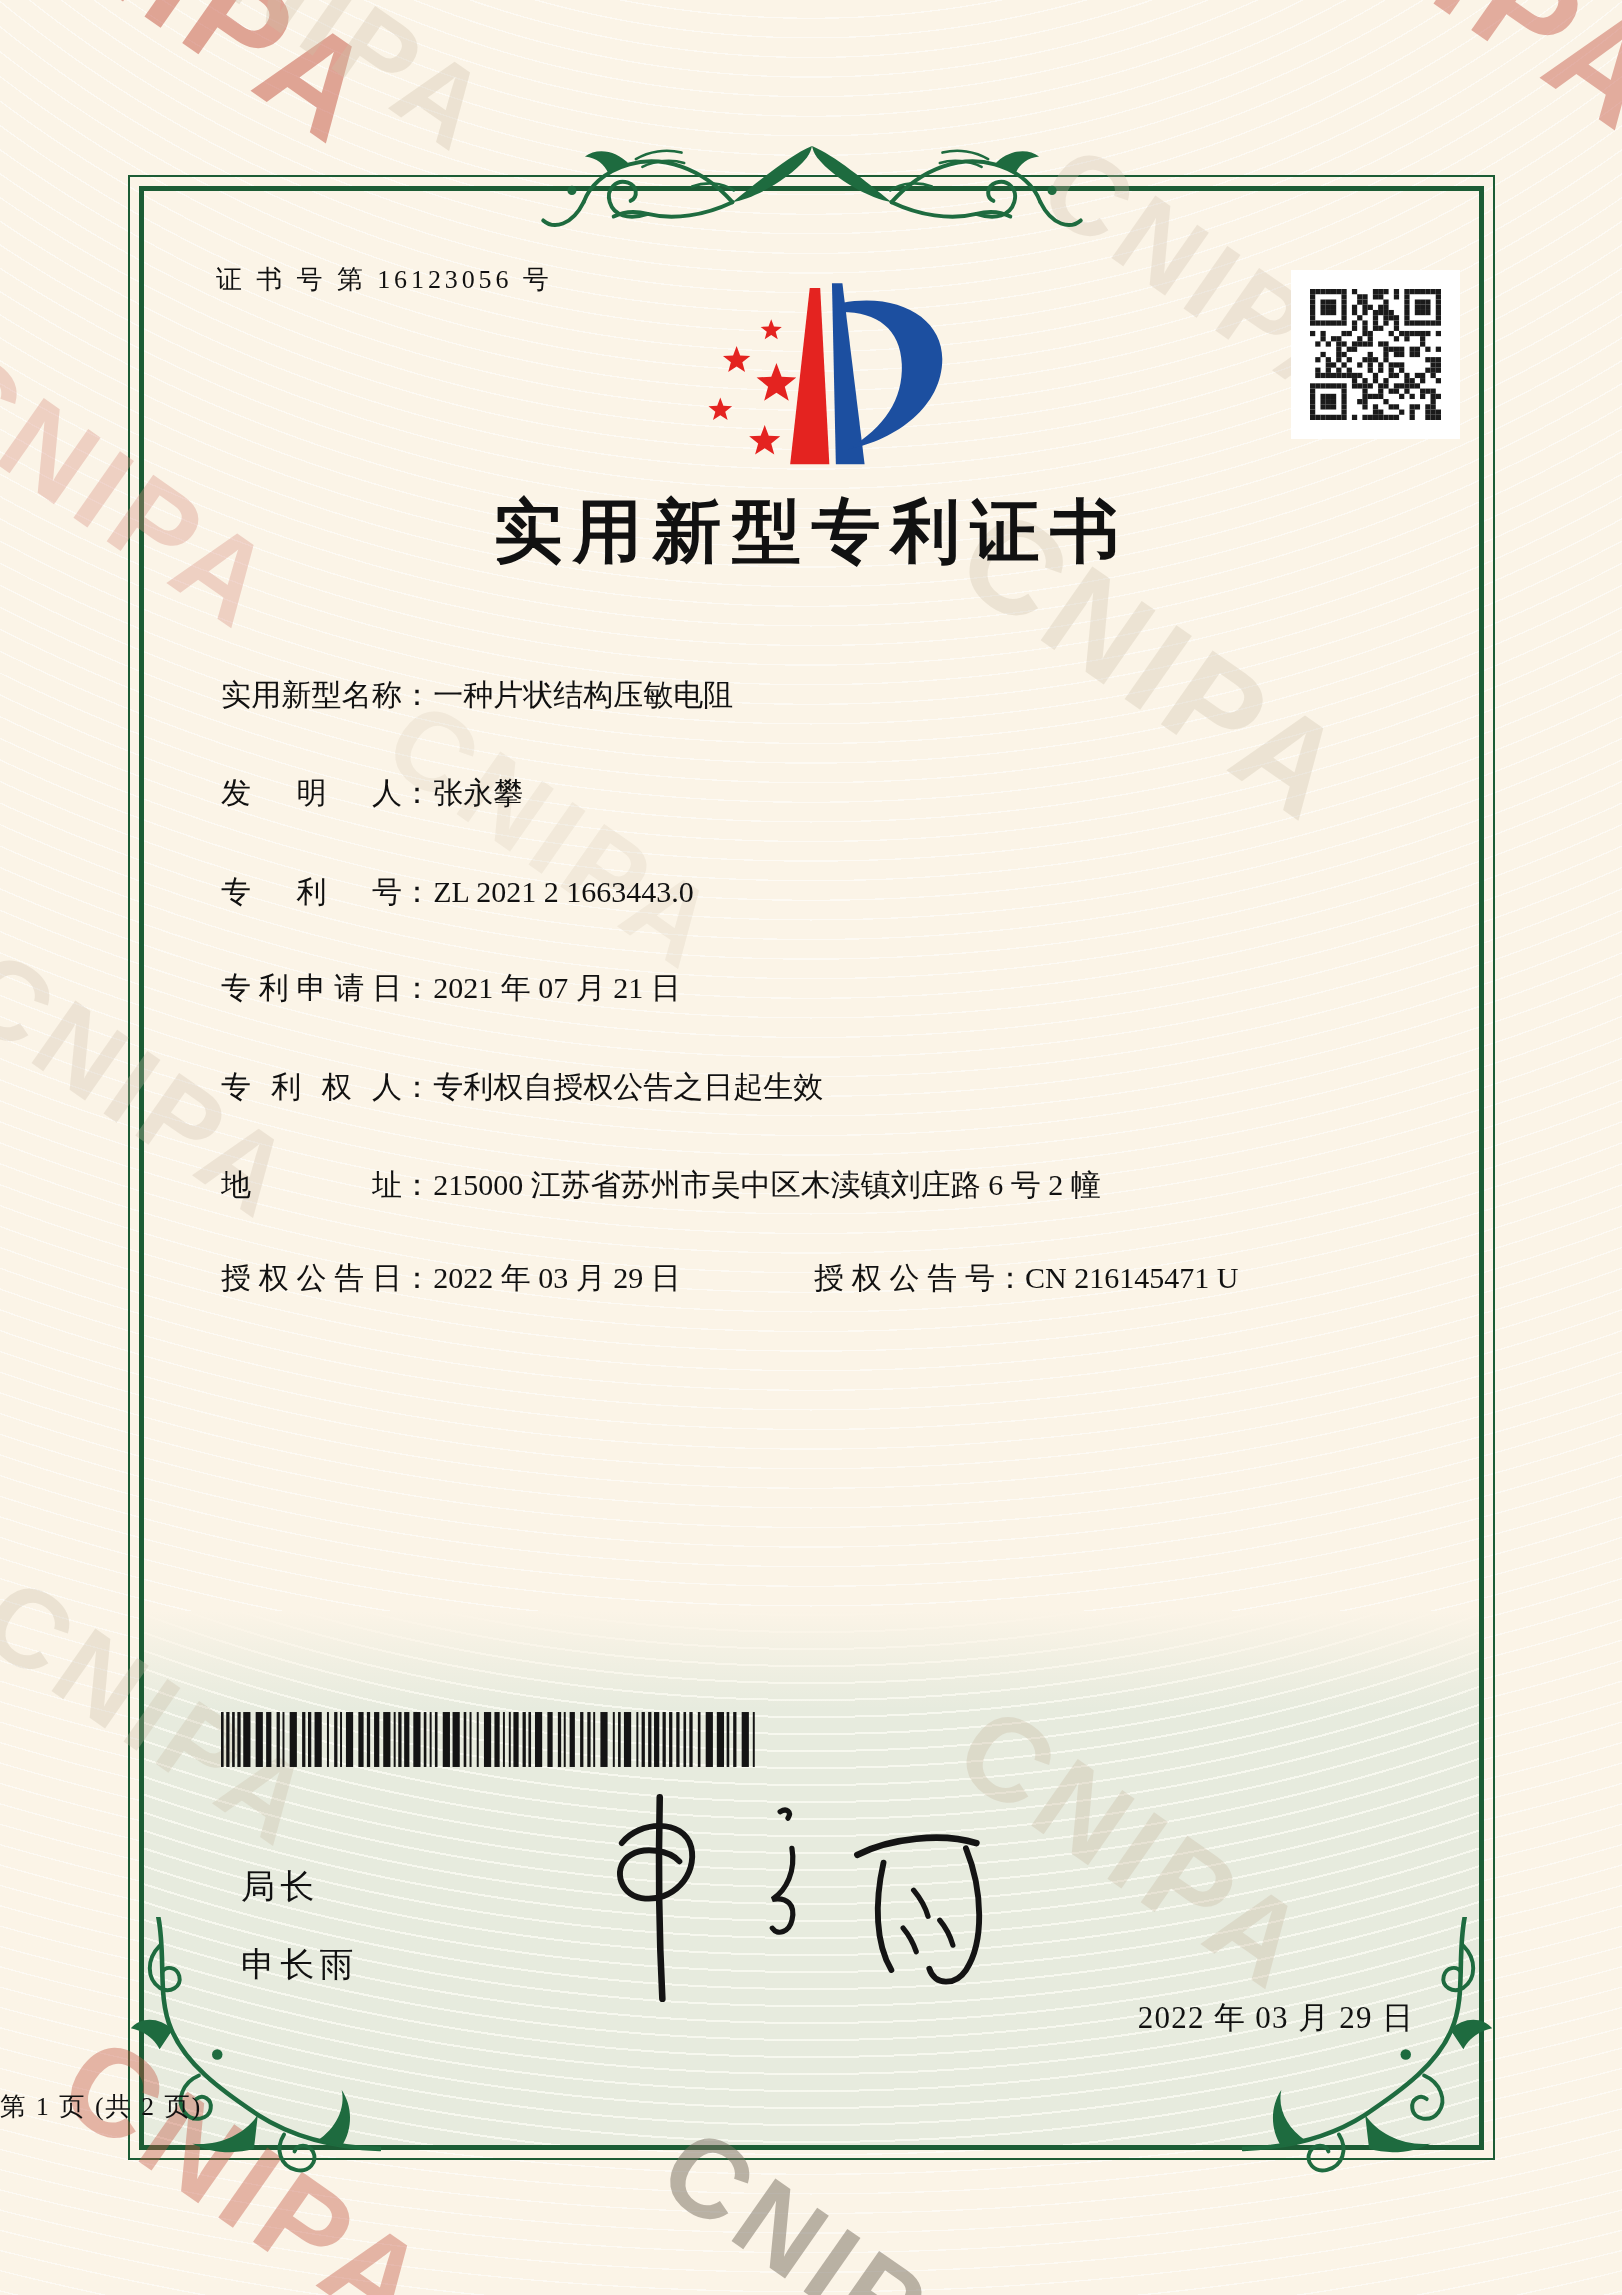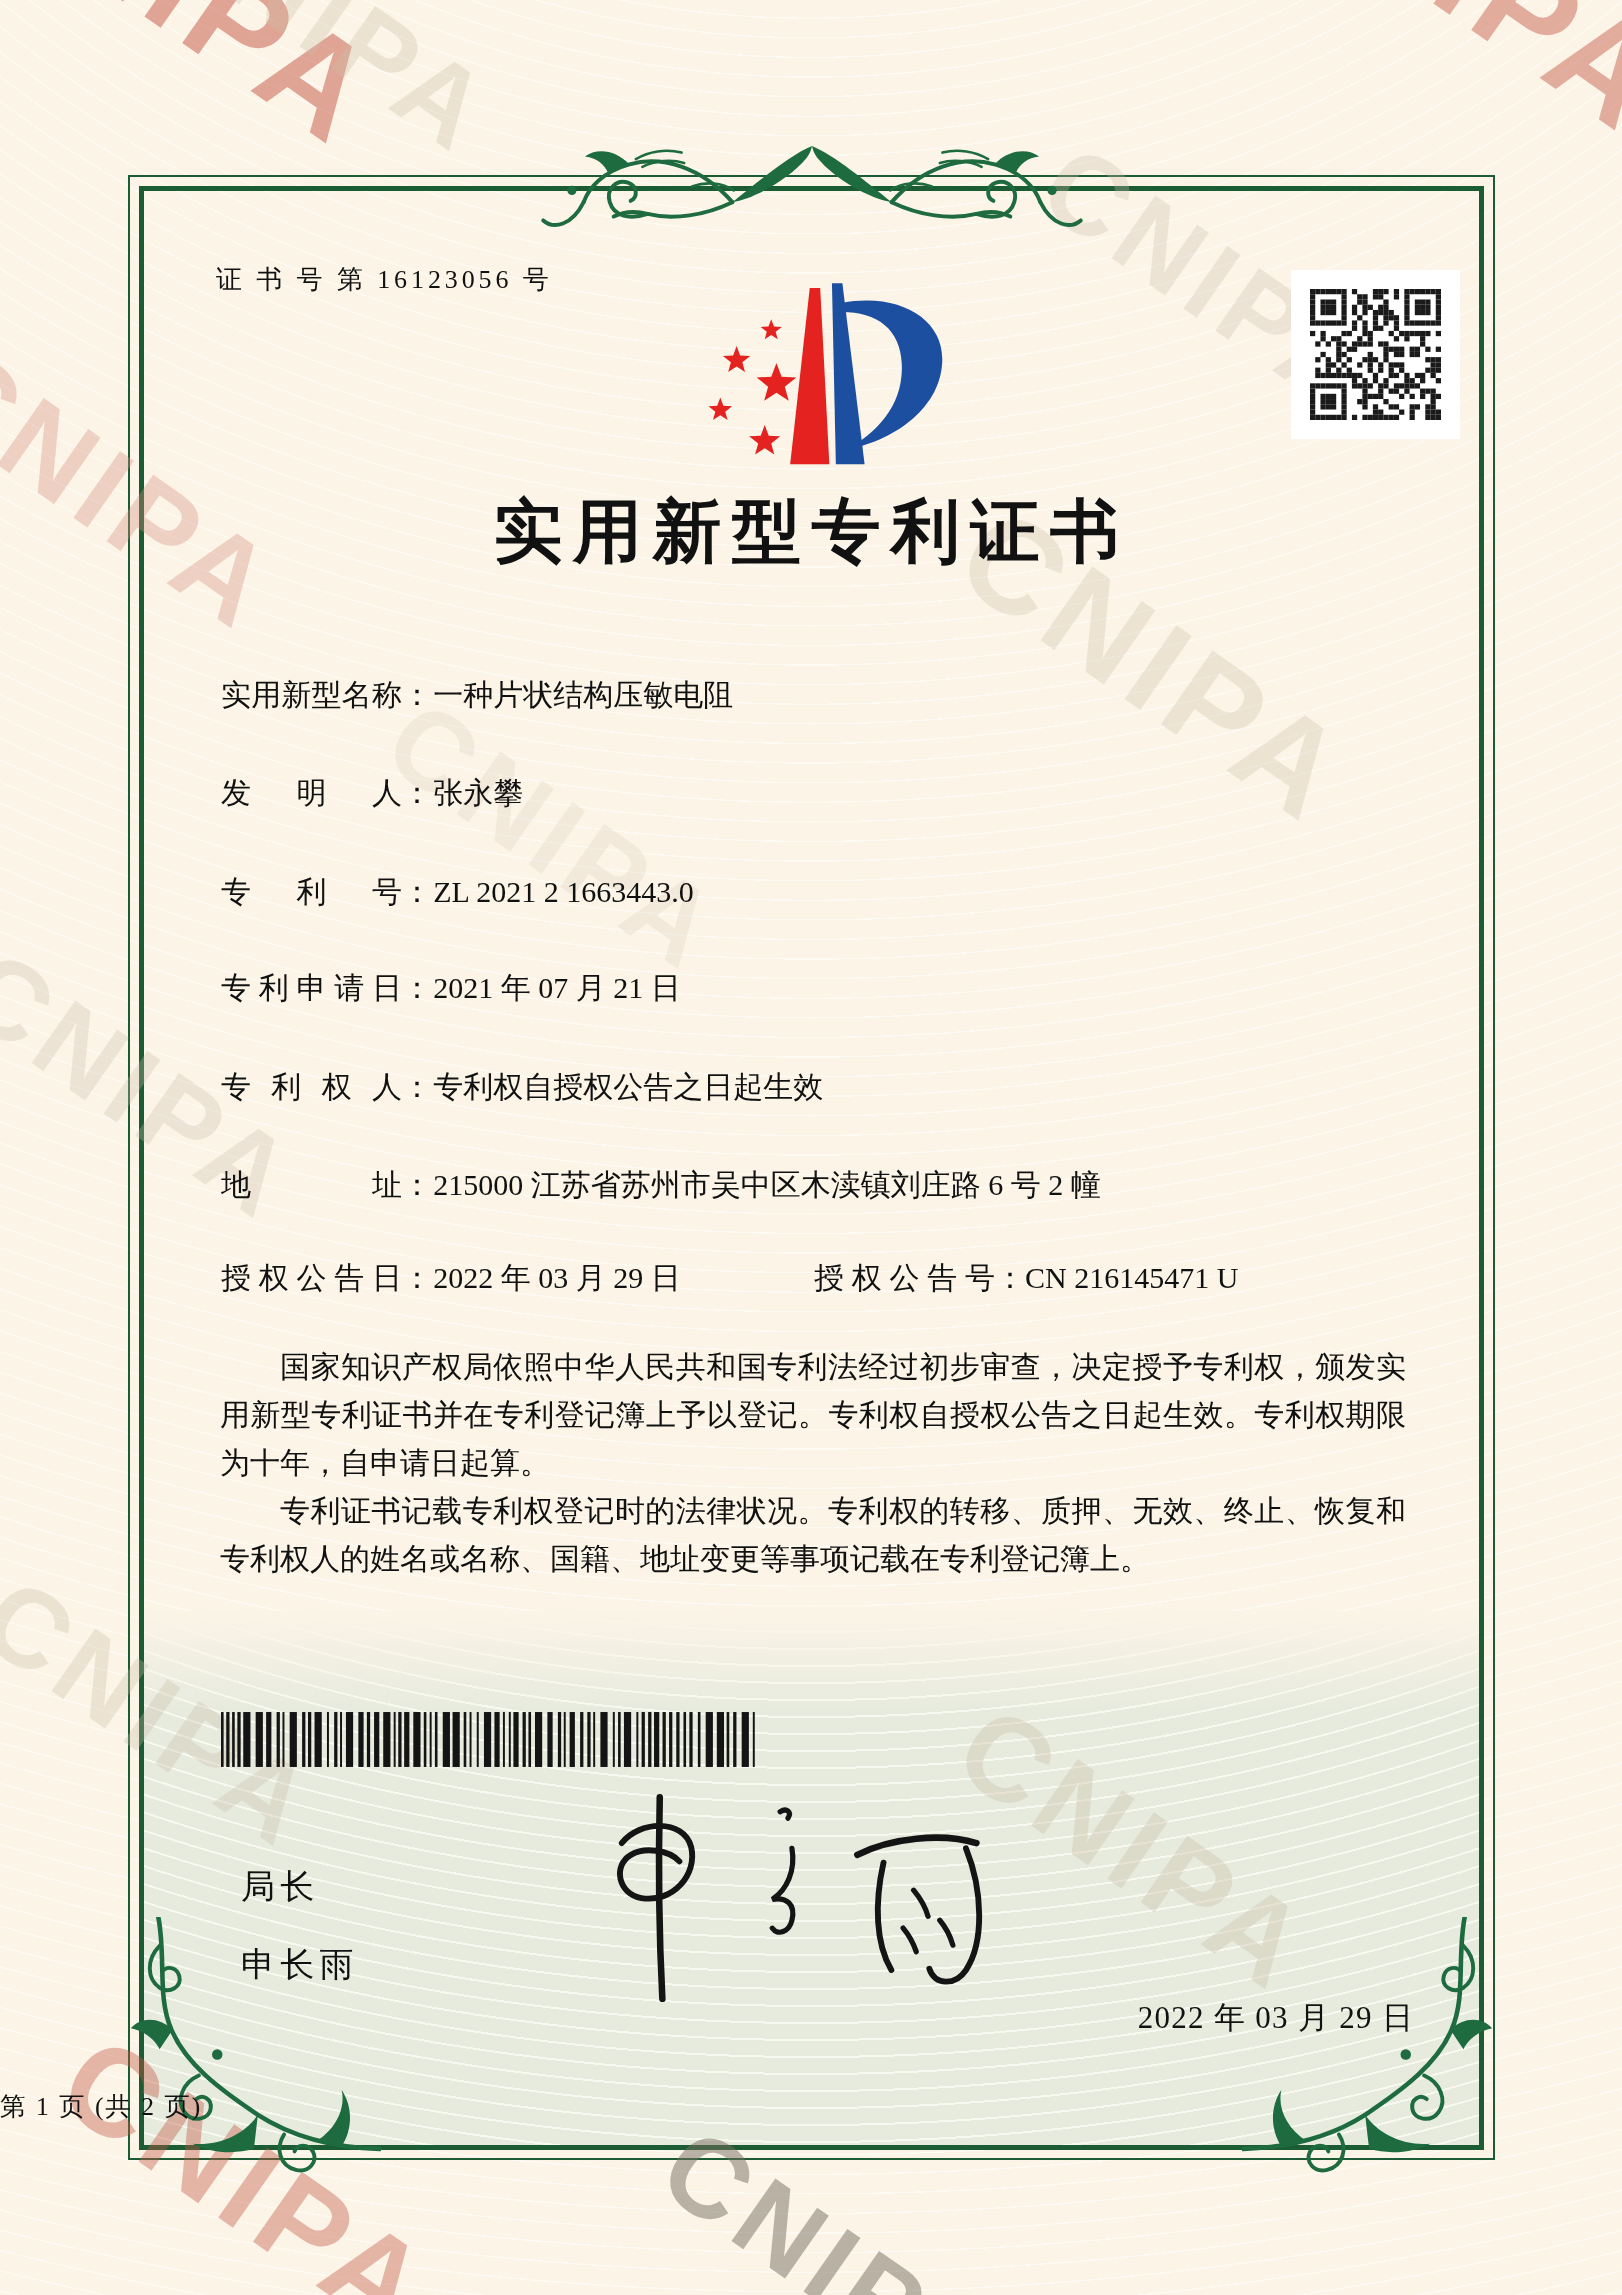--- a/index.html
+++ b/index.html
@@ -503,24 +503,20 @@
         </span><span class="colon">：</span><span class="val">2022 年 03 月 29 日</span></div>
       <div class="row2" style="top: 1258px; left: 814px;"><span class="lbl">
           <span>授</span>
           <span>权</span>
           <span>公</span>
           <span>告</span>
           <span>号</span>
         </span><span class="colon">：</span><span class="val">CN 216145471 U</span></div>
     </div>
 
-  <div class="paras">
-    <p>国家知识产权局依照中华人民共和国专利法经过初步审查，决定授予专利权，颁发实用新型专利证书并在专利登记簿上予以登记。专利权自授权公告之日起生效。专利权期限为十年，自申请日起算。</p>
-    <p>专利证书记载专利权登记时的法律状况。专利权的转移、质押、无效、终止、恢复和专利权人的姓名或名称、国籍、地址变更等事项记载在专利登记簿上。</p>
-  </div>
 
   <svg id="barcode" class="barcode" width="539" height="55" viewBox="0 0 824 84">
       <rect x="0" y="0" width="4" height="84" fill="#141414"></rect>
       <rect x="8" y="0" width="5" height="84" fill="#141414"></rect>
       <rect x="17" y="0" width="4" height="84" fill="#141414"></rect>
       <rect x="25" y="0" width="5" height="84" fill="#141414"></rect>
       <rect x="34" y="0" width="11" height="84" fill="#141414"></rect>
       <rect x="53" y="0" width="11" height="84" fill="#141414"></rect>
       <rect x="69" y="0" width="8" height="84" fill="#141414"></rect>
       <rect x="85" y="0" width="5" height="84" fill="#141414"></rect>

